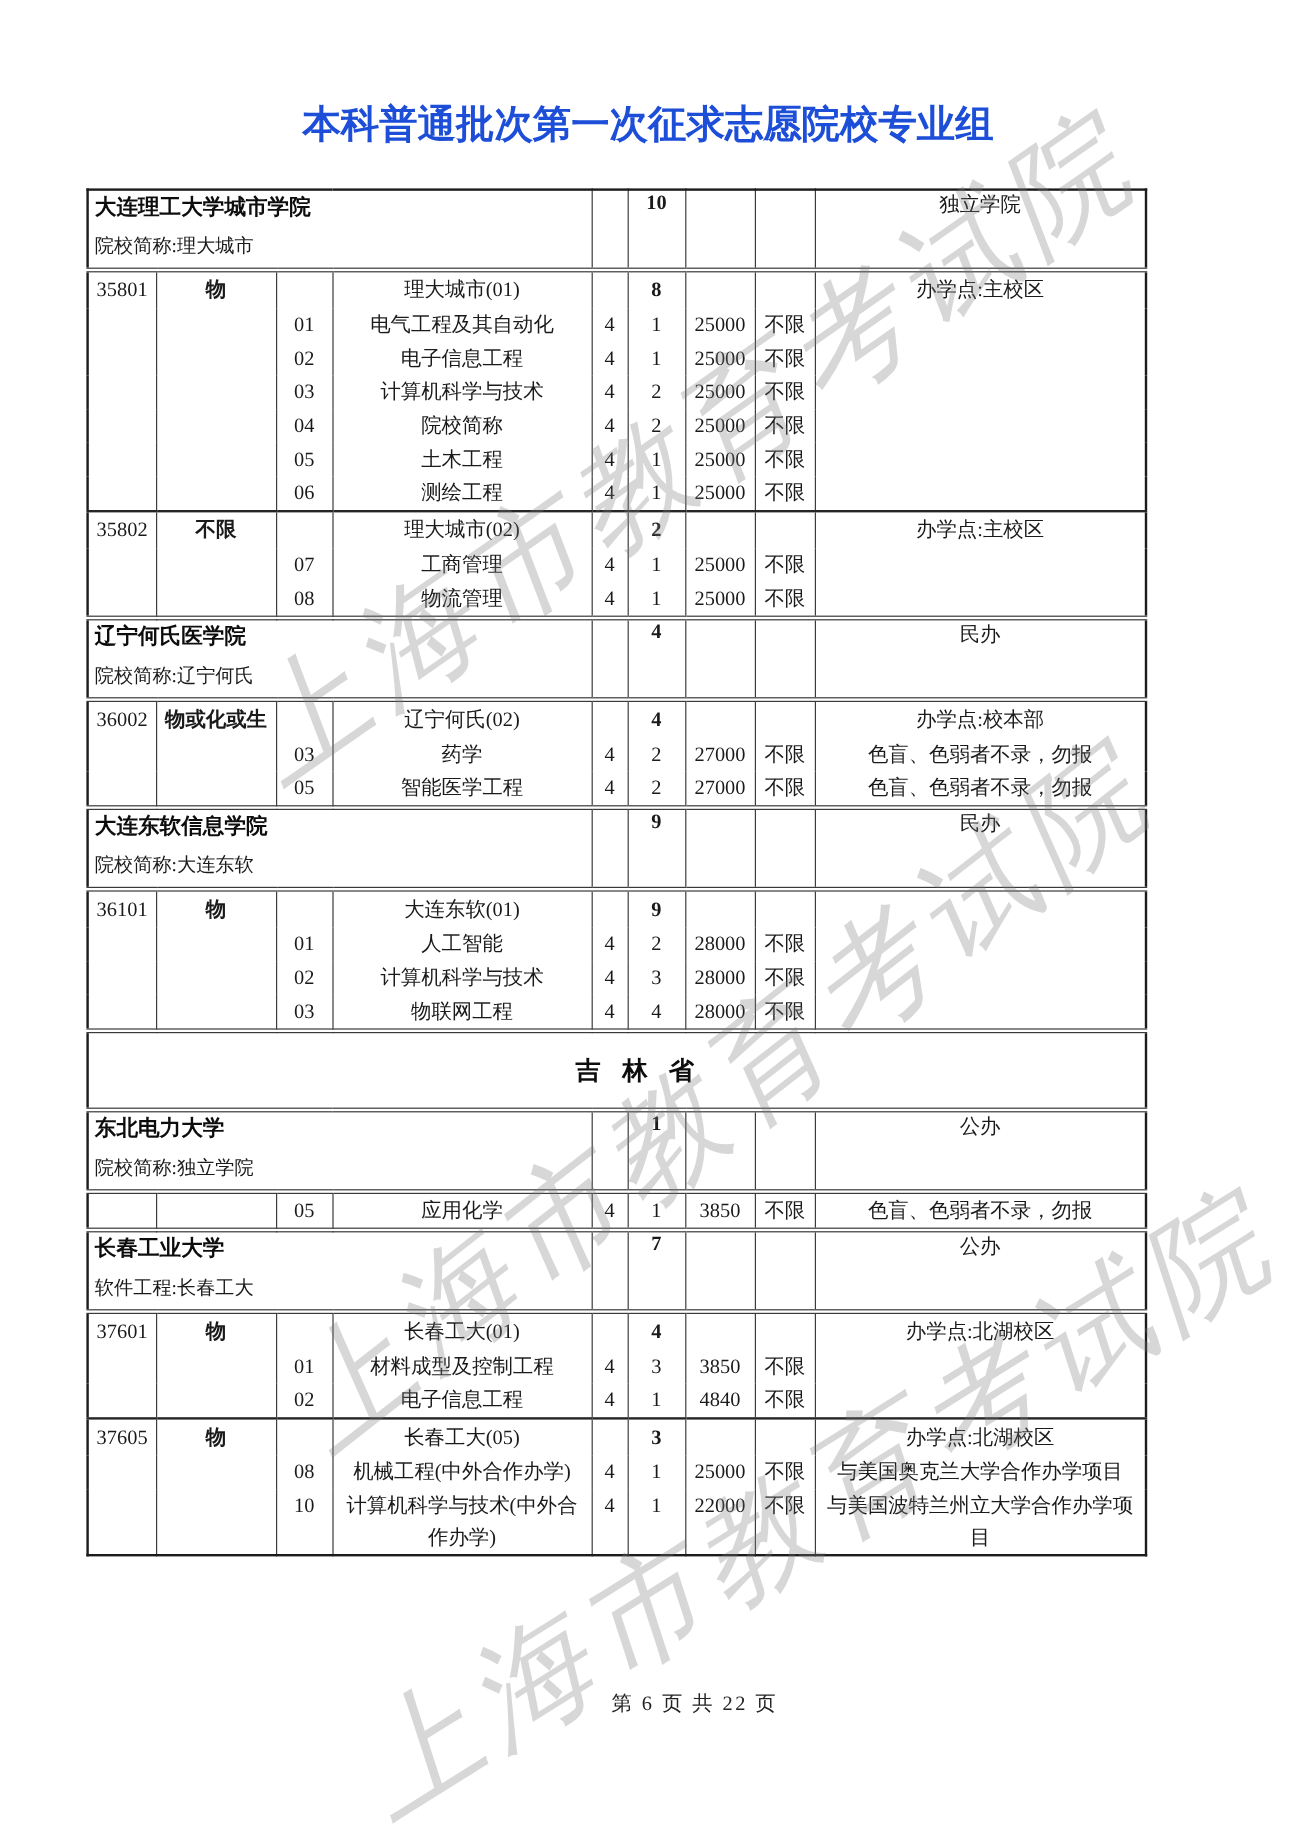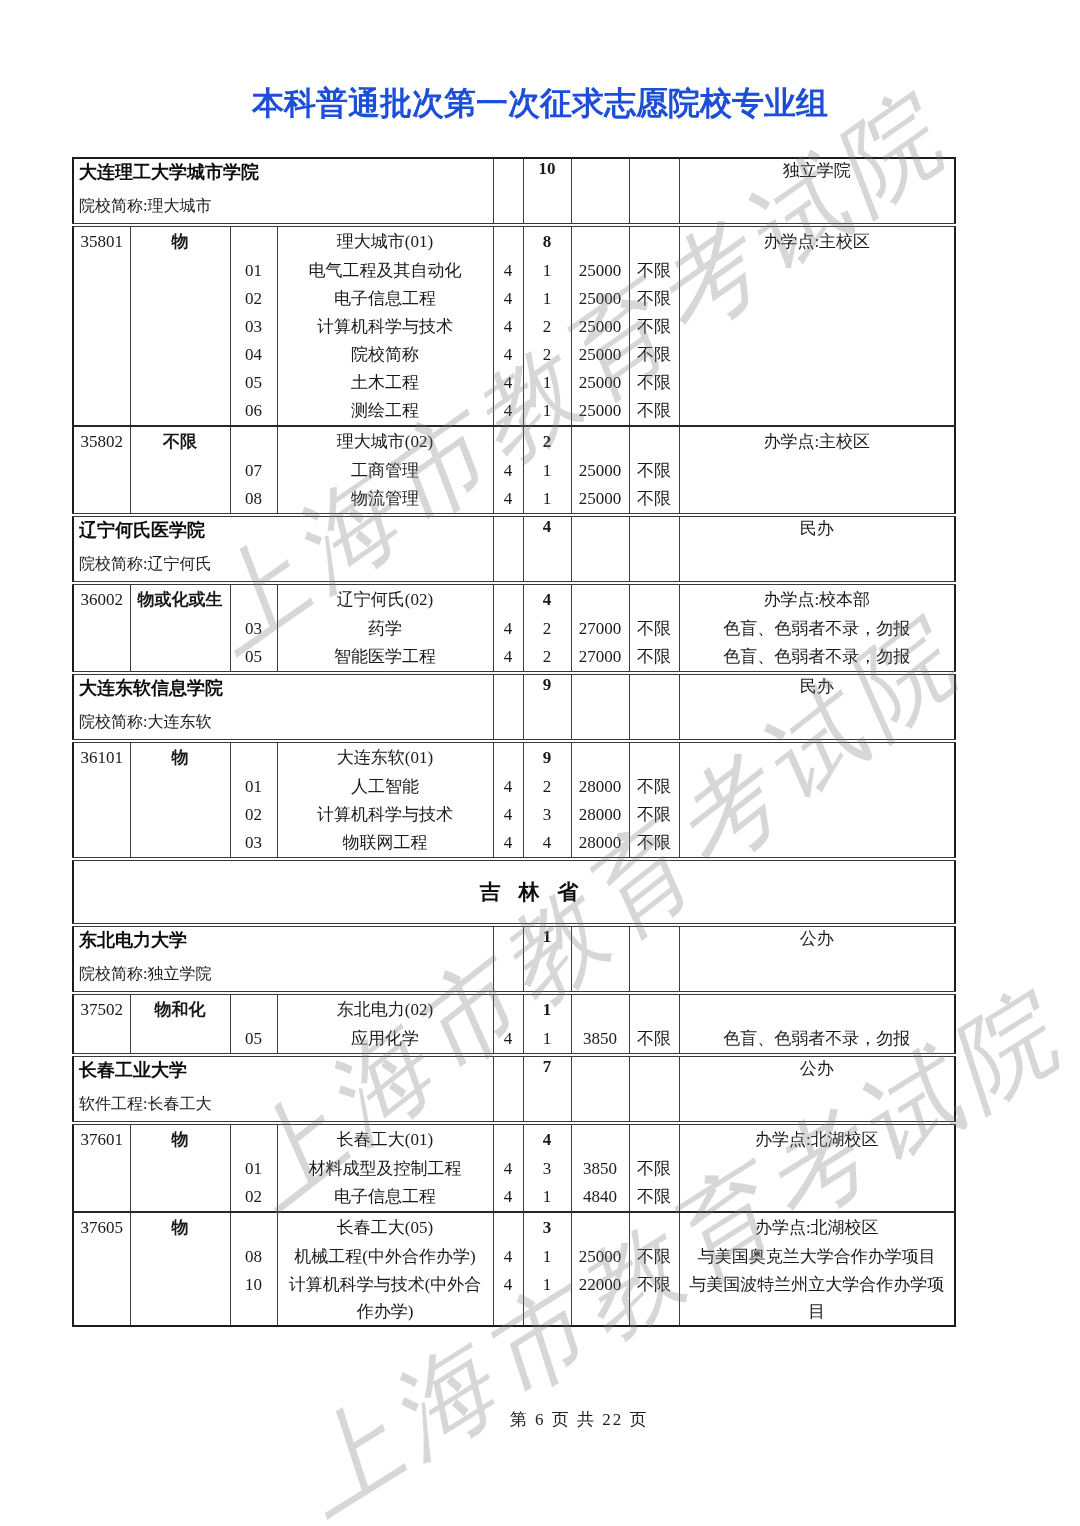--- a/index.html
+++ b/index.html
@@ -331,31 +331,20 @@
               <div class="inst-abbr">院校简称:独立学院</div>
             </td>
             <td></td>
             <td class="count">1</td>
             <td></td>
             <td></td>
             <td class="remark">公办</td>
           </tr>
         </tbody>
         <tbody class="block sep-thick">
-          <tr class="group-head">
-            <td class="code">37502</td>
-            <td class="subject">物和化</td>
-            <td></td>
-            <td class="gname">东北电力(02)</td>
-            <td></td>
-            <td class="count">1</td>
-            <td></td>
-            <td></td>
-            <td class="remark"></td>
-          </tr>
           <tr class="major">
             <td></td>
             <td></td>
             <td class="no">05</td>
             <td class="mname">应用化学</td>
             <td class="num">4</td>
             <td class="num">1</td>
             <td class="num">3850</td>
             <td class="num">不限</td>
             <td class="remark">色盲、色弱者不录，勿报</td>

